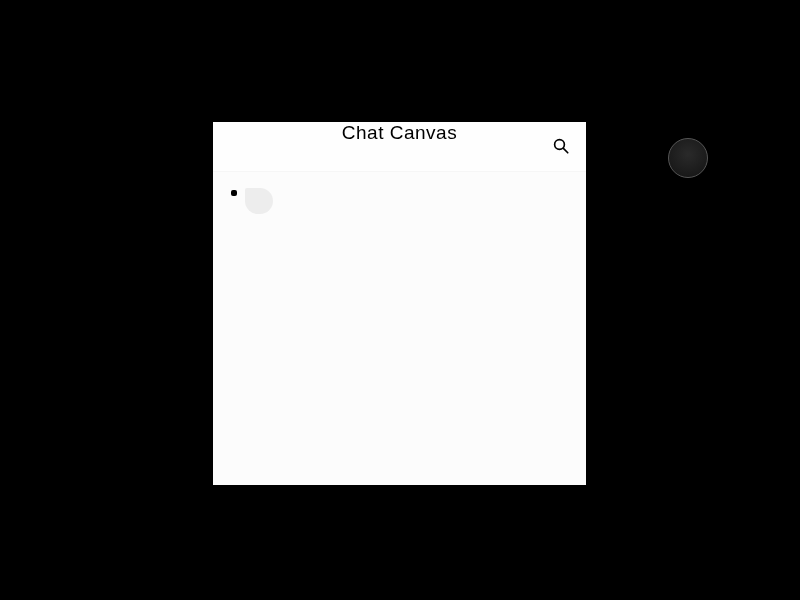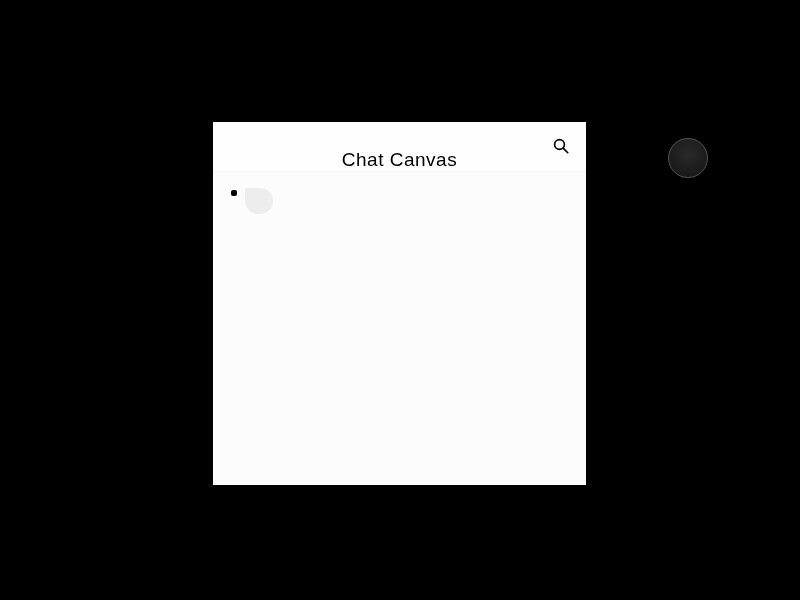--- a/index.html
+++ b/index.html
@@ -20,21 +20,21 @@
       left: 213px;
       top: 122px;
       width: 373px;
       height: 363px;
       background: #fdfdfd;
     }
     .header {
       position: relative;
       height: 50px;
       display: flex;
-      align-items: flex-end;
+      align-items: flex-start;
       justify-content: center;
       background: #fefefe;
       border-bottom: 1px solid rgba(0,0,0,0.03);
     }
     .header-title {
       font-size: 19px;
       font-weight: 400;
       color: #000000;
       letter-spacing: 0.5px;
     }

